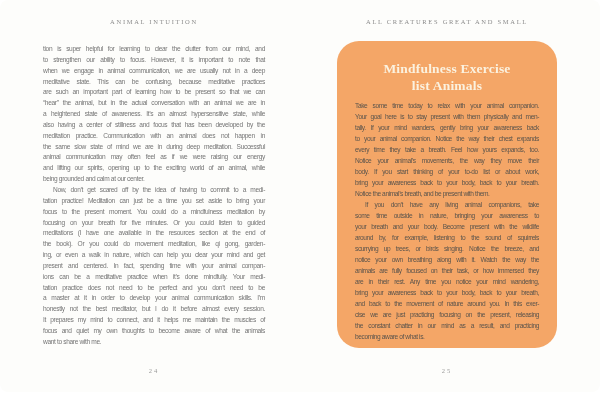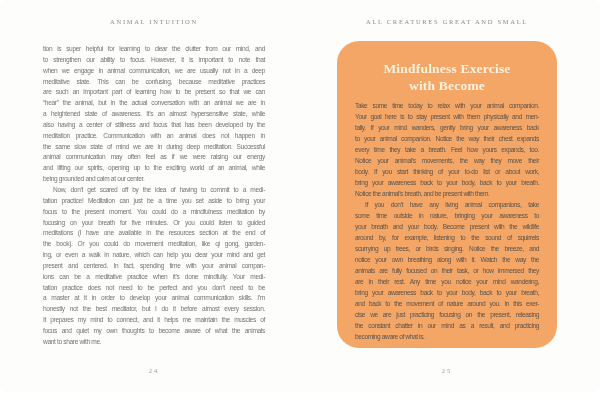--- a/index.html
+++ b/index.html
@@ -119,21 +119,21 @@
       </div>
     <div class="folio">24</div>
   </section>
 
   <section class="page right">
     <div class="running-head">ALL CREATURES GREAT AND SMALL</div>
 
     <div class="callout">
       <div class="callout-title">
         <div>Mindfulness Exercise</div>
-        <div>with Become</div>
+        <div>list Animals</div>
       </div>
       <div class="callout-text">
           <div class="line">Take some time today to relax with your animal companion.</div>
           <div class="line">Your goal here is to stay present with them physically and men-</div>
           <div class="line">tally. If your mind wanders, gently bring your awareness back</div>
           <div class="line">to your animal companion. Notice the way their chest expands</div>
           <div class="line">every time they take a breath. Feel how yours expands, too.</div>
           <div class="line">Notice your animal’s movements, the way they move their</div>
           <div class="line">body. If you start thinking of your to-do list or about work,</div>
           <div class="line">bring your awareness back to your body, back to your breath.</div>

